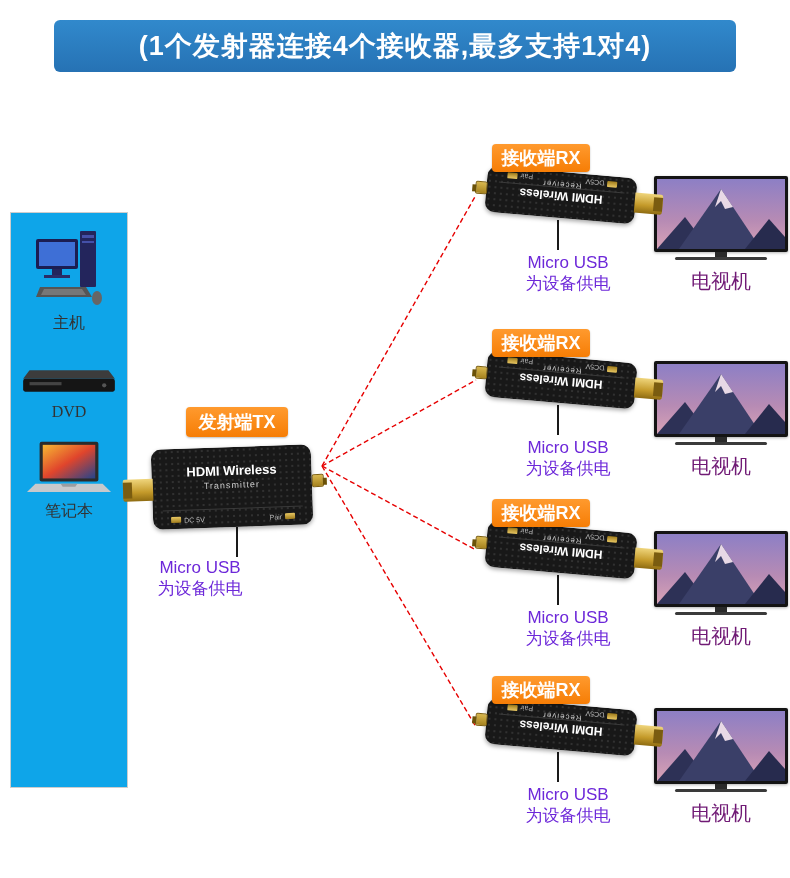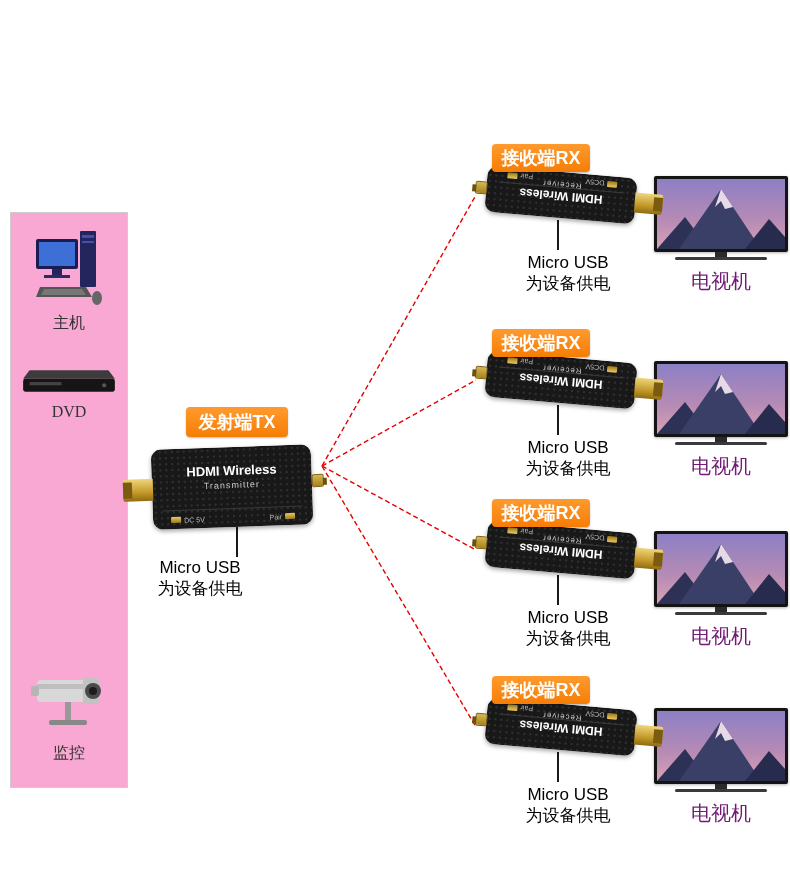--- a/index.html
+++ b/index.html
@@ -7,21 +7,21 @@
   .stage { position:relative; width:790px; height:878px; background:#fff; }
 
   
   .banner { position:absolute; left:54px; top:20px; width:682px; height:52px;
     background:linear-gradient(180deg,#3189cc,#2672b4); border-radius:6px;
     display:flex; align-items:center; justify-content:center;
     color:#fff; font-size:27px; font-weight:bold; letter-spacing:1px; }
 
   
   .src-box { position:absolute; left:10px; top:212px; width:118px; height:576px;
-    border:1px solid #cdcdcd; background:#f9a8d4; z-index:2; }
+    border:1px solid #cdcdcd; background:#0ea5e9; z-index:2; }
   .src-item { position:absolute; left:0; width:100%; text-align:center; }
   .src-item svg { display:block; margin:0 auto; }
   .src-label { display:block; font-size:16px; color:#333; margin-top:2px; }
 
   
   .badge { position:absolute; background:linear-gradient(180deg,#ff9a2e,#f67d05);
     color:#fff; font-weight:bold; font-size:18px; display:flex; align-items:center;
     justify-content:center; border-radius:4px; box-shadow:0 1px 2px rgba(0,0,0,.25); z-index:5; }
 
   
@@ -64,21 +64,21 @@
   .rx-group { position:absolute; left:460px; width:330px; height:215px; }
   .rx-badge { left:32px; top:0; width:98px; height:28px;margin-top:16px; }
   .rx-stick { left:26px; top:44px; width:150px; height:46px; transform:rotate(5deg); }
   .rx-flip { position:absolute; inset:0; transform:rotate(180deg); }
   .rx-flip .dev-name { margin-top:15px; font-size:12px; }
   .rx-flip .dev-role { font-size:8px; }
   .rx-flip .dev-strip { left:12px; right:12px; height:13px; padding-top:2px; }
 
   
   .power-line { position:absolute; width:2px; background:#1a1a1a; z-index:3; }
-  .power-note { position:absolute; text-align:center; color:#000000; font-size:17px; line-height:21px; }
+  .power-note { position:absolute; text-align:center; color:#6d28d9; font-size:17px; line-height:21px; }
 
   
   .tv { position:absolute; z-index:3; }
   .tv-frame { width:134px; height:76px; background:#141414; padding:3px; border-radius:2px;
     box-shadow:0 1px 3px rgba(0,0,0,.3); }
   .tv-frame svg { display:block; width:128px; height:70px; }
   .tv-stem { width:12px; height:5px; background:#2a2a2a; margin:0 auto; }
   .tv-base { width:92px; height:3px; background:#3a3a3a; margin:0 auto; border-radius:2px; }
   .tv-label { position:absolute; width:134px; text-align:center; font-size:20px; color:#701a75; }
 
@@ -90,20 +90,23 @@
 
 <div class="stage">
 
   <svg class="overlay">
     <line x1="322" y1="466" x2="476" y2="195" stroke="#e60000" stroke-width="1.4" stroke-dasharray="5 3"></line>
     <line x1="322" y1="466" x2="476" y2="380" stroke="#e60000" stroke-width="1.4" stroke-dasharray="5 3"></line>
     <line x1="322" y1="466" x2="476" y2="550" stroke="#e60000" stroke-width="1.4" stroke-dasharray="5 3"></line>
     <line x1="322" y1="466" x2="476" y2="727" stroke="#e60000" stroke-width="1.4" stroke-dasharray="5 3"></line>
   </svg>
 
+  <div class="banner">
+    <span>(1个发射器连接4个接收器,最多支持1对4)</span>
+  </div>
 
   <div class="src-box">
 
     <div class="src-item" style="top:12px;">
       <svg width="74" height="86" viewBox="0 0 70 86">
         <rect x="46" y="6" width="16" height="56" rx="1" fill="#23255c"></rect>
         <rect x="48" y="10" width="12" height="3" fill="#4450a8"></rect>
         <rect x="48" y="16" width="12" height="2" fill="#4450a8"></rect>
         <rect x="2" y="14" width="42" height="30" rx="2" fill="#1b1d52"></rect>
         <rect x="5" y="17" width="36" height="24" fill="#3e6fd6"></rect>
@@ -119,35 +122,38 @@
     <div class="src-item" style="top:148px;font-family:Liberation Serif, serif;">
       <svg width="96" height="40" viewBox="0 0 90 36">
         <polygon points="8,8 82,8 88,16 2,16" fill="#3c3c3c"></polygon>
         <rect x="2" y="16" width="86" height="12" rx="2" fill="#151515"></rect>
         <rect x="8" y="19" width="30" height="3" fill="#444"></rect>
         <circle cx="78" cy="22" r="2" fill="#555"></circle>
       </svg>
       <span class="src-label">DVD</span>
     </div>
 
-
-
-    <div class="src-item" style="top:452px;">
-      <svg width="80" height="76" viewBox="0 0 80 70">
-        <rect x="36" y="34" width="6" height="18" fill="#999"></rect>
-        <rect x="20" y="52" width="38" height="5" rx="2" fill="#888"></rect>
-        <rect x="8" y="12" width="50" height="22" rx="4" fill="#d8d8d8"></rect>
-        <rect x="8" y="16" width="50" height="5" fill="#bfbfbf"></rect>
-        <rect x="54" y="10" width="16" height="26" rx="3" fill="#c2c2c2"></rect>
-        <circle cx="64" cy="23" r="8" fill="#4a4a4a"></circle>
-        <circle cx="64" cy="23" r="4" fill="#1c1c1c"></circle>
-        <rect x="2" y="18" width="8" height="10" rx="2" fill="#b5b5b5"></rect>
+    <div class="src-item" style="top:226px;">
+      <svg width="84" height="60" viewBox="0 0 80 56">
+        <defs>
+          <linearGradient id="lapg" x1="0" y1="0" x2="1" y2="1">
+            <stop offset="0" stop-color="#f7b733"></stop>
+            <stop offset="0.5" stop-color="#e0452c"></stop>
+            <stop offset="1" stop-color="#23448c"></stop>
+          </linearGradient>
+        </defs>
+        <rect x="12" y="2" width="56" height="38" rx="2" fill="#2b2b2b"></rect>
+        <rect x="15" y="5" width="50" height="32" fill="url(#lapg)"></rect>
+        <polygon points="8,42 72,42 80,50 0,50" fill="#c7c9cc"></polygon>
+        <polygon points="32,42 48,42 46,45 34,45" fill="#9a9da1"></polygon>
       </svg>
-      <span class="src-label">监控</span>
-    </div>
+      <span class="src-label">笔记本</span>
+    </div>
+
+
   </div>
 
   <div class="tx-group">
     <div class="badge tx-badge">发射端TX</div>
 
     <div class="device tx-device">
       <div class="plug tx-plug">
           <div class="plug-tip"></div>
         </div>
       <div class="antenna tx-antenna"></div>

